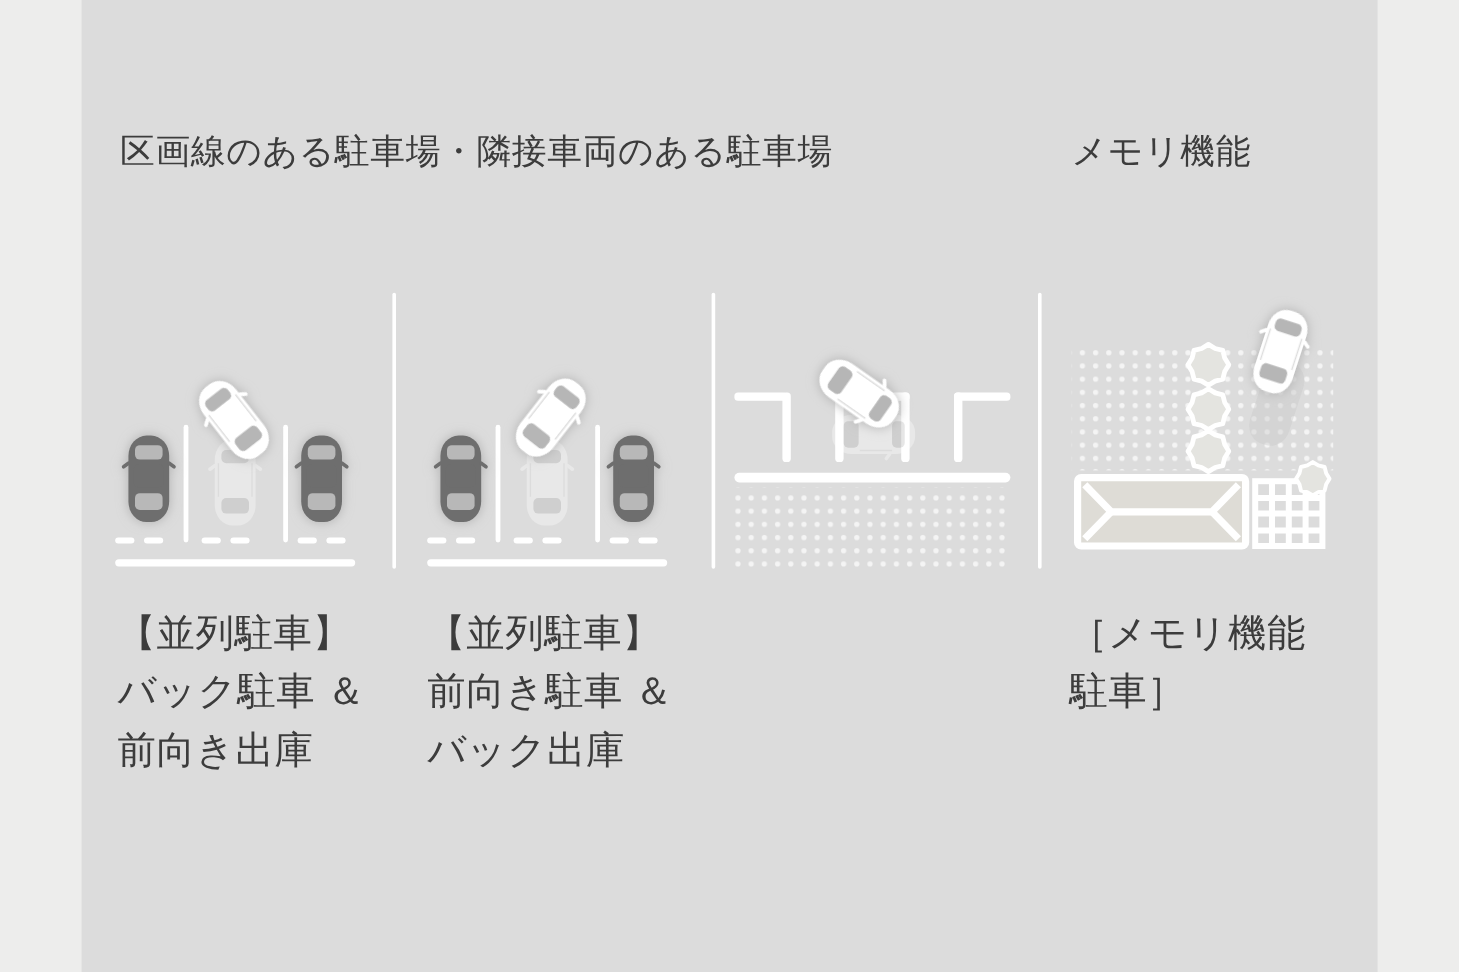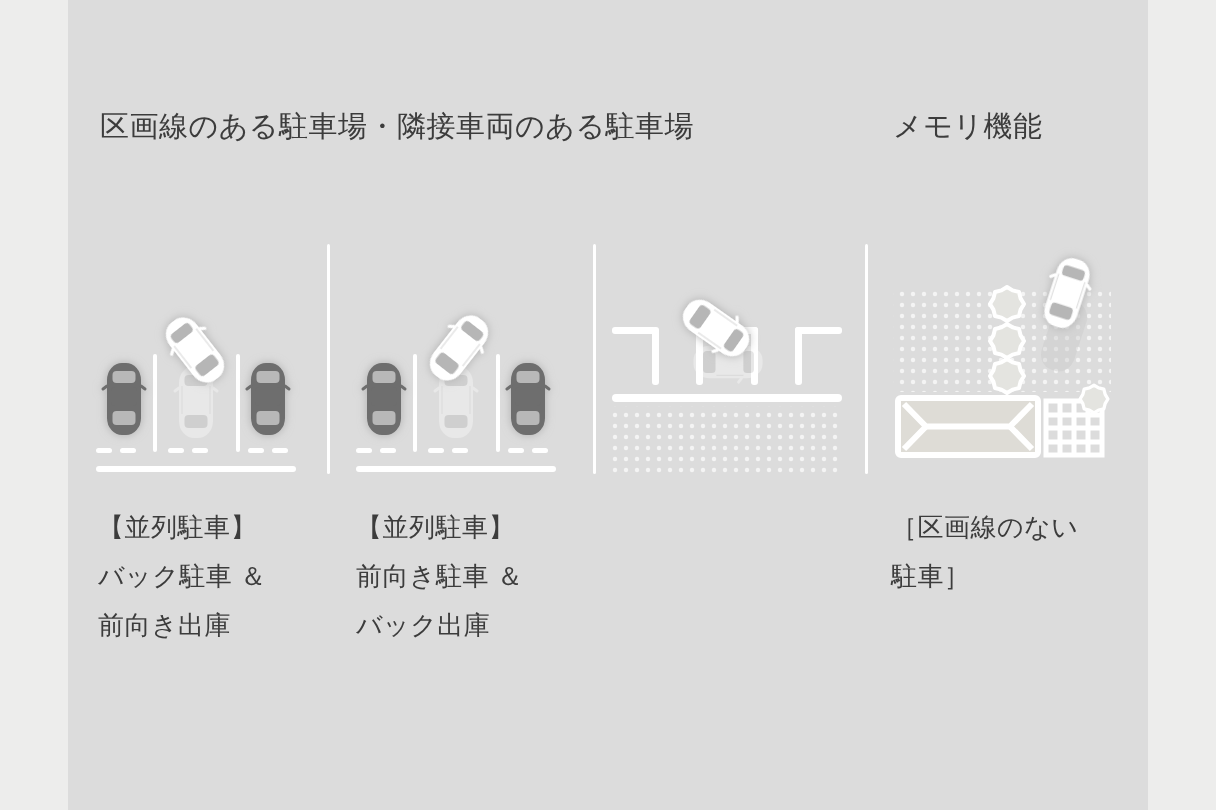--- a/index.html
+++ b/index.html
@@ -34,21 +34,21 @@
     background:#ffffff;border-radius:2px;
   }
   #div-1{left:327px;}
   #div-2{left:593px;}
   #div-3{left:865px;}
 
   
   .caption{
     position:absolute;
     color:#3c3c3c;
-    font-size:26px;
+    font-size:32px;
     line-height:49px;
     letter-spacing:.5px;
     white-space:pre-line;
   }
   #cap-1{left:98px;top:503px;width:240px;}
   #cap-2{left:356px;top:503px;width:240px;}
   #cap-3{left:604px;top:503px;width:260px;}
   #cap-4{left:891px;top:503px;width:230px;}
 
   
@@ -257,16 +257,16 @@
 
   <div class="caption" id="cap-1">【並列駐車】
 バック駐車 ＆
 前向き出庫</div>
 
   <div class="caption" id="cap-2">【並列駐車】
 前向き駐車 ＆
 バック出庫</div>
 
 
-  <div class="caption" id="cap-4">［区画線のない
+  <div class="caption" id="cap-4">［メモリ機能
 駐車］</div>
 
 </div>
 
 </body></html>

